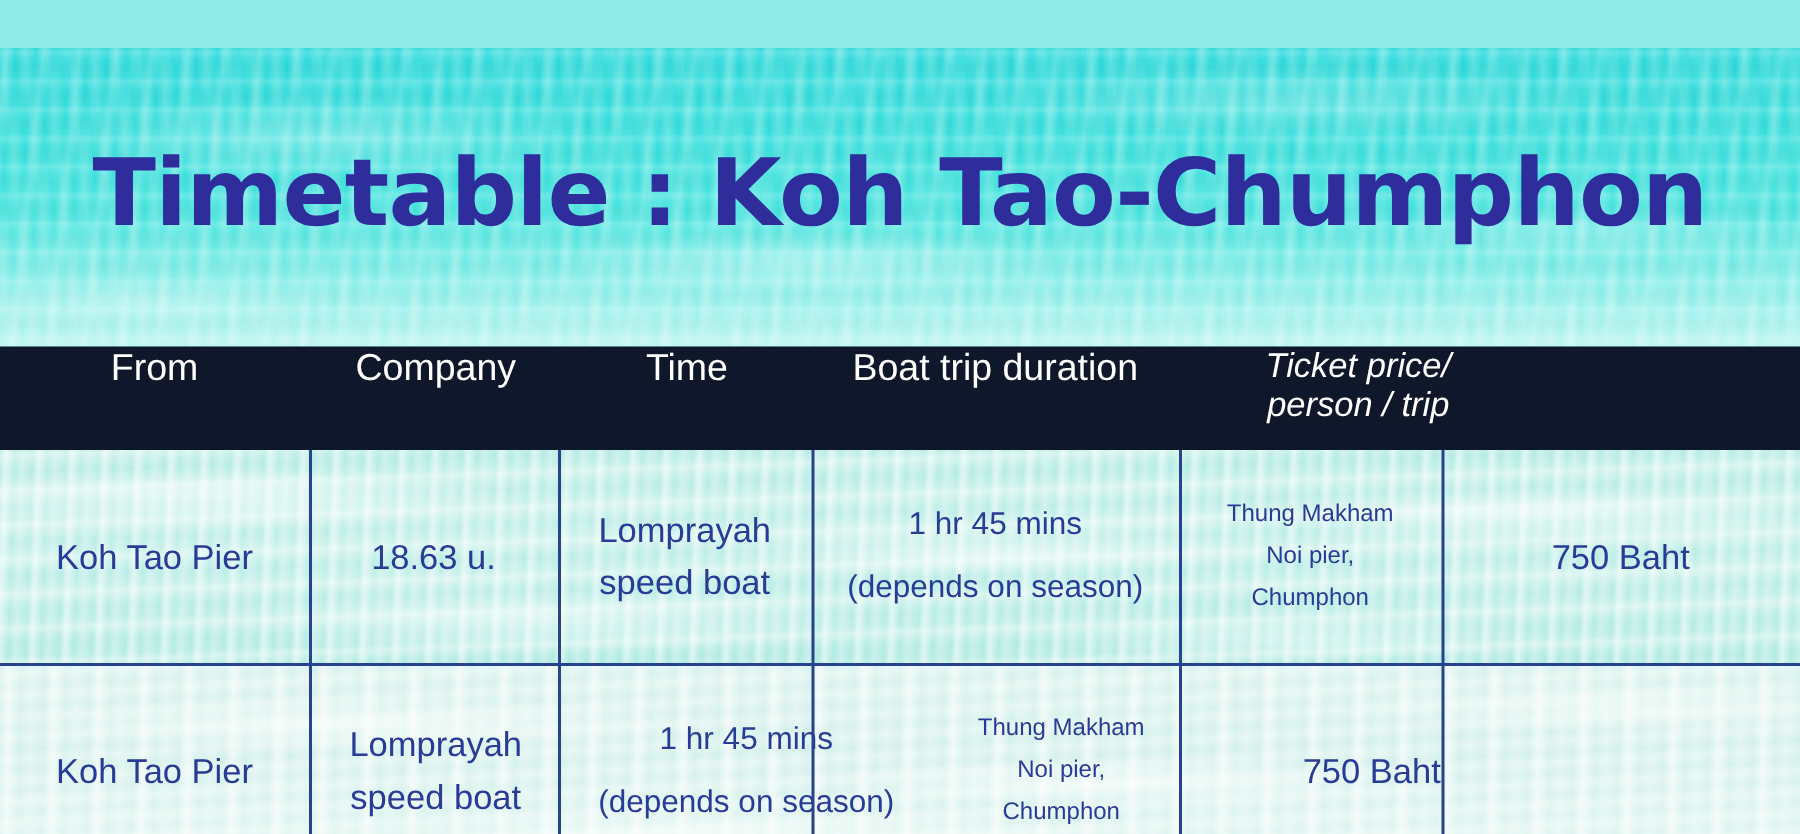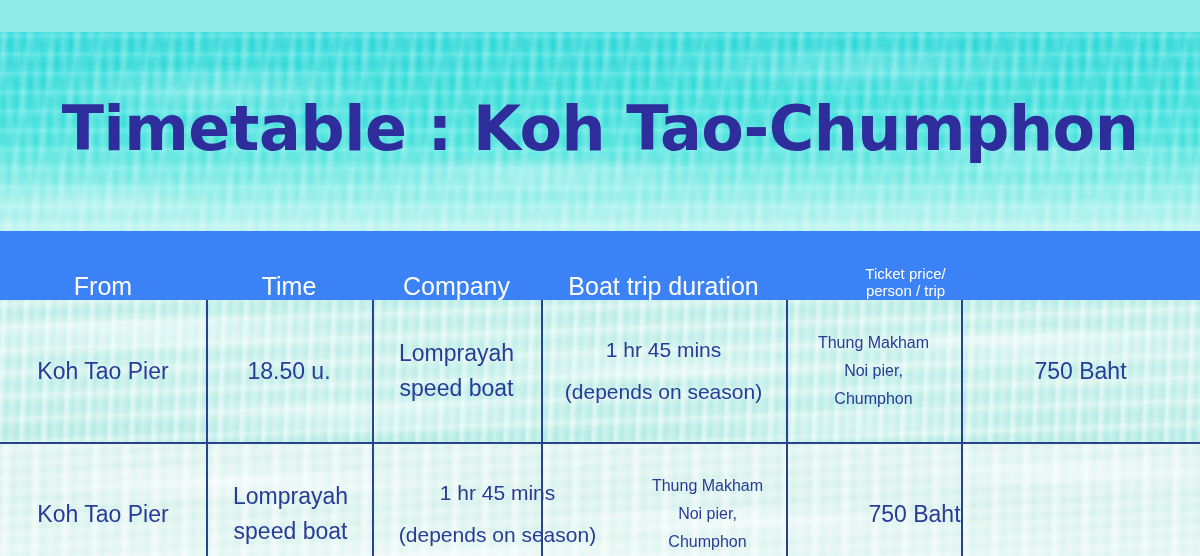--- a/index.html
+++ b/index.html
@@ -42,28 +42,28 @@
     position:absolute;left:0;top:60px;width:1200px;text-align:center;
     font-size:62px;font-weight:700;letter-spacing:-.5px;
     color:#2e2d9b;white-space:nowrap;
     font-family:"DejaVu Sans","Liberation Sans",sans-serif;
   }
 
   
   .table{position:absolute;left:0;top:199px;width:1200px;height:357px;}
 
   .thead{
-    position:relative;height:69px;background:#3b82f6;
-    display:flex;align-items:flex-end;z-index:3;
+    position:relative;height:69px;background:#0f172a;
+    display:flex;align-items:flex-start;z-index:3;
   }
   .th{
     color:#ffffff;text-align:center;font-size:25px;font-weight:400;
     line-height:1.12;padding:0 4px;box-sizing:border-box;
   }
-  .th.small{font-size:15px;}
+  .th.small{font-size:23px;font-style:italic;}
 
   .rows{position:relative;height:288px;}
   .row{
     position:relative;height:142px;display:flex;align-items:center;
     box-sizing:border-box;overflow:hidden;
   }
   .row + .row{border-top:2px solid #27438e;}
 
   .row1{
     background:
@@ -132,32 +132,32 @@
 <div class="poster">
 
   <div class="banner"></div>
 
   <div class="title">Timetable : Koh Tao-Chumphon</div>
 
   <div class="table">
 
     <div class="thead">
       <div class="th" style="width:206px">From</div>
+      <div class="th" style="width:169px">Company</div>
       <div class="th" style="width:166px">Time</div>
-      <div class="th" style="width:169px">Company</div>
       <div class="th" style="width:245px">Boat trip duration</div>
       <div class="th small" style="width:239px;white-space:pre-line">Ticket price/
 person / trip</div>
     </div>
 
     <div class="rows">
 
       <div class="row row1">
         <div class="cell" style="width:206px">Koh Tao Pier</div>
-        <div class="cell" style="width:166px">18.50 u.</div>
+        <div class="cell" style="width:166px">18.63 u.</div>
         <div class="cell" style="width:169px">
           <span>Lomprayah</span>
           <span>speed boat</span>
         </div>
         <div class="cell dur" style="width:245px">
           <span>1 hr 45 mins</span>
           <span>(depends on season)</span>
         </div>
         <div class="cell tiny" style="width:175px">
           <span>Thung Makham</span>

